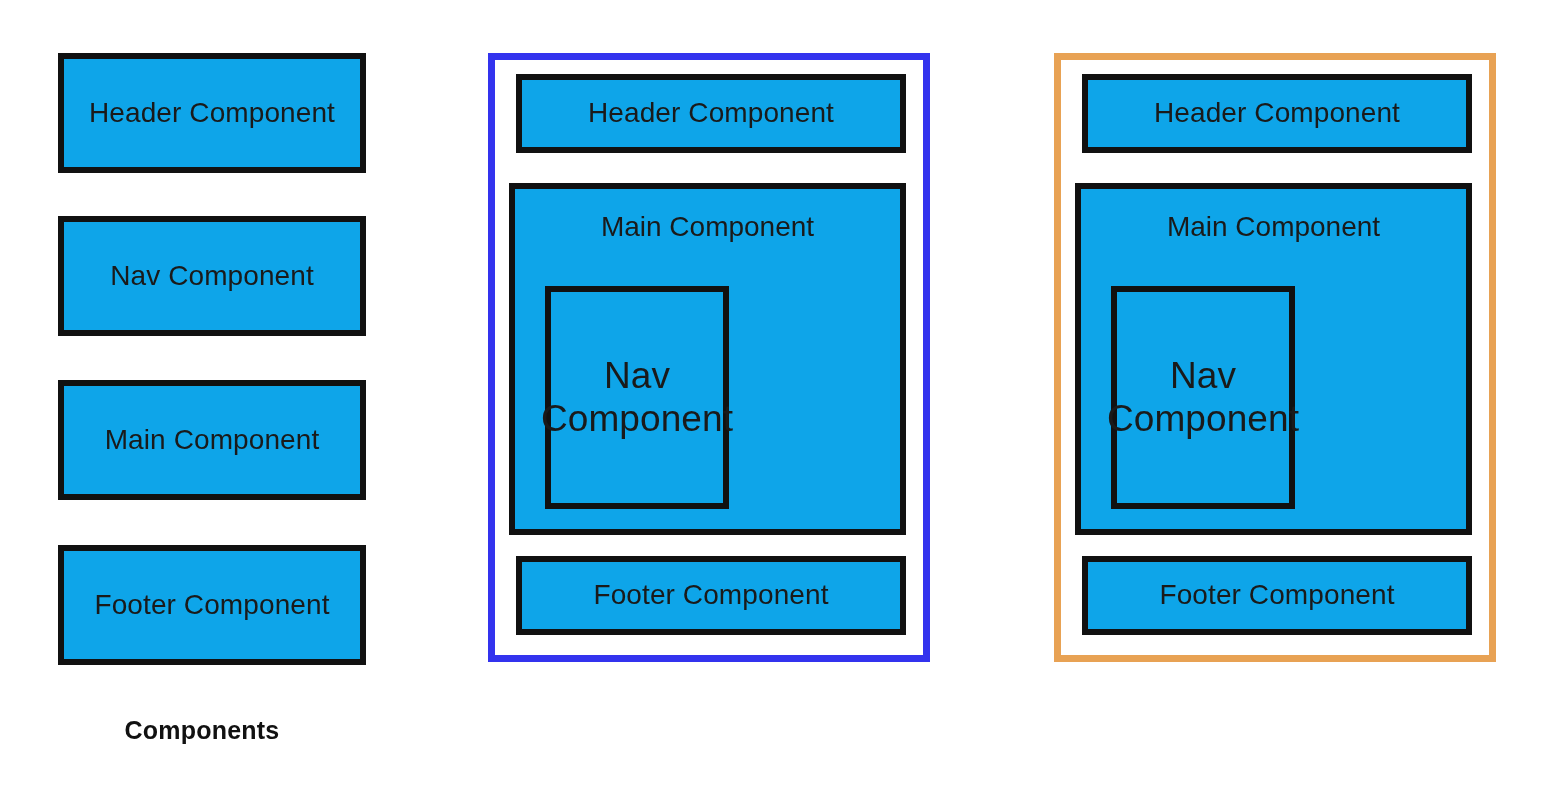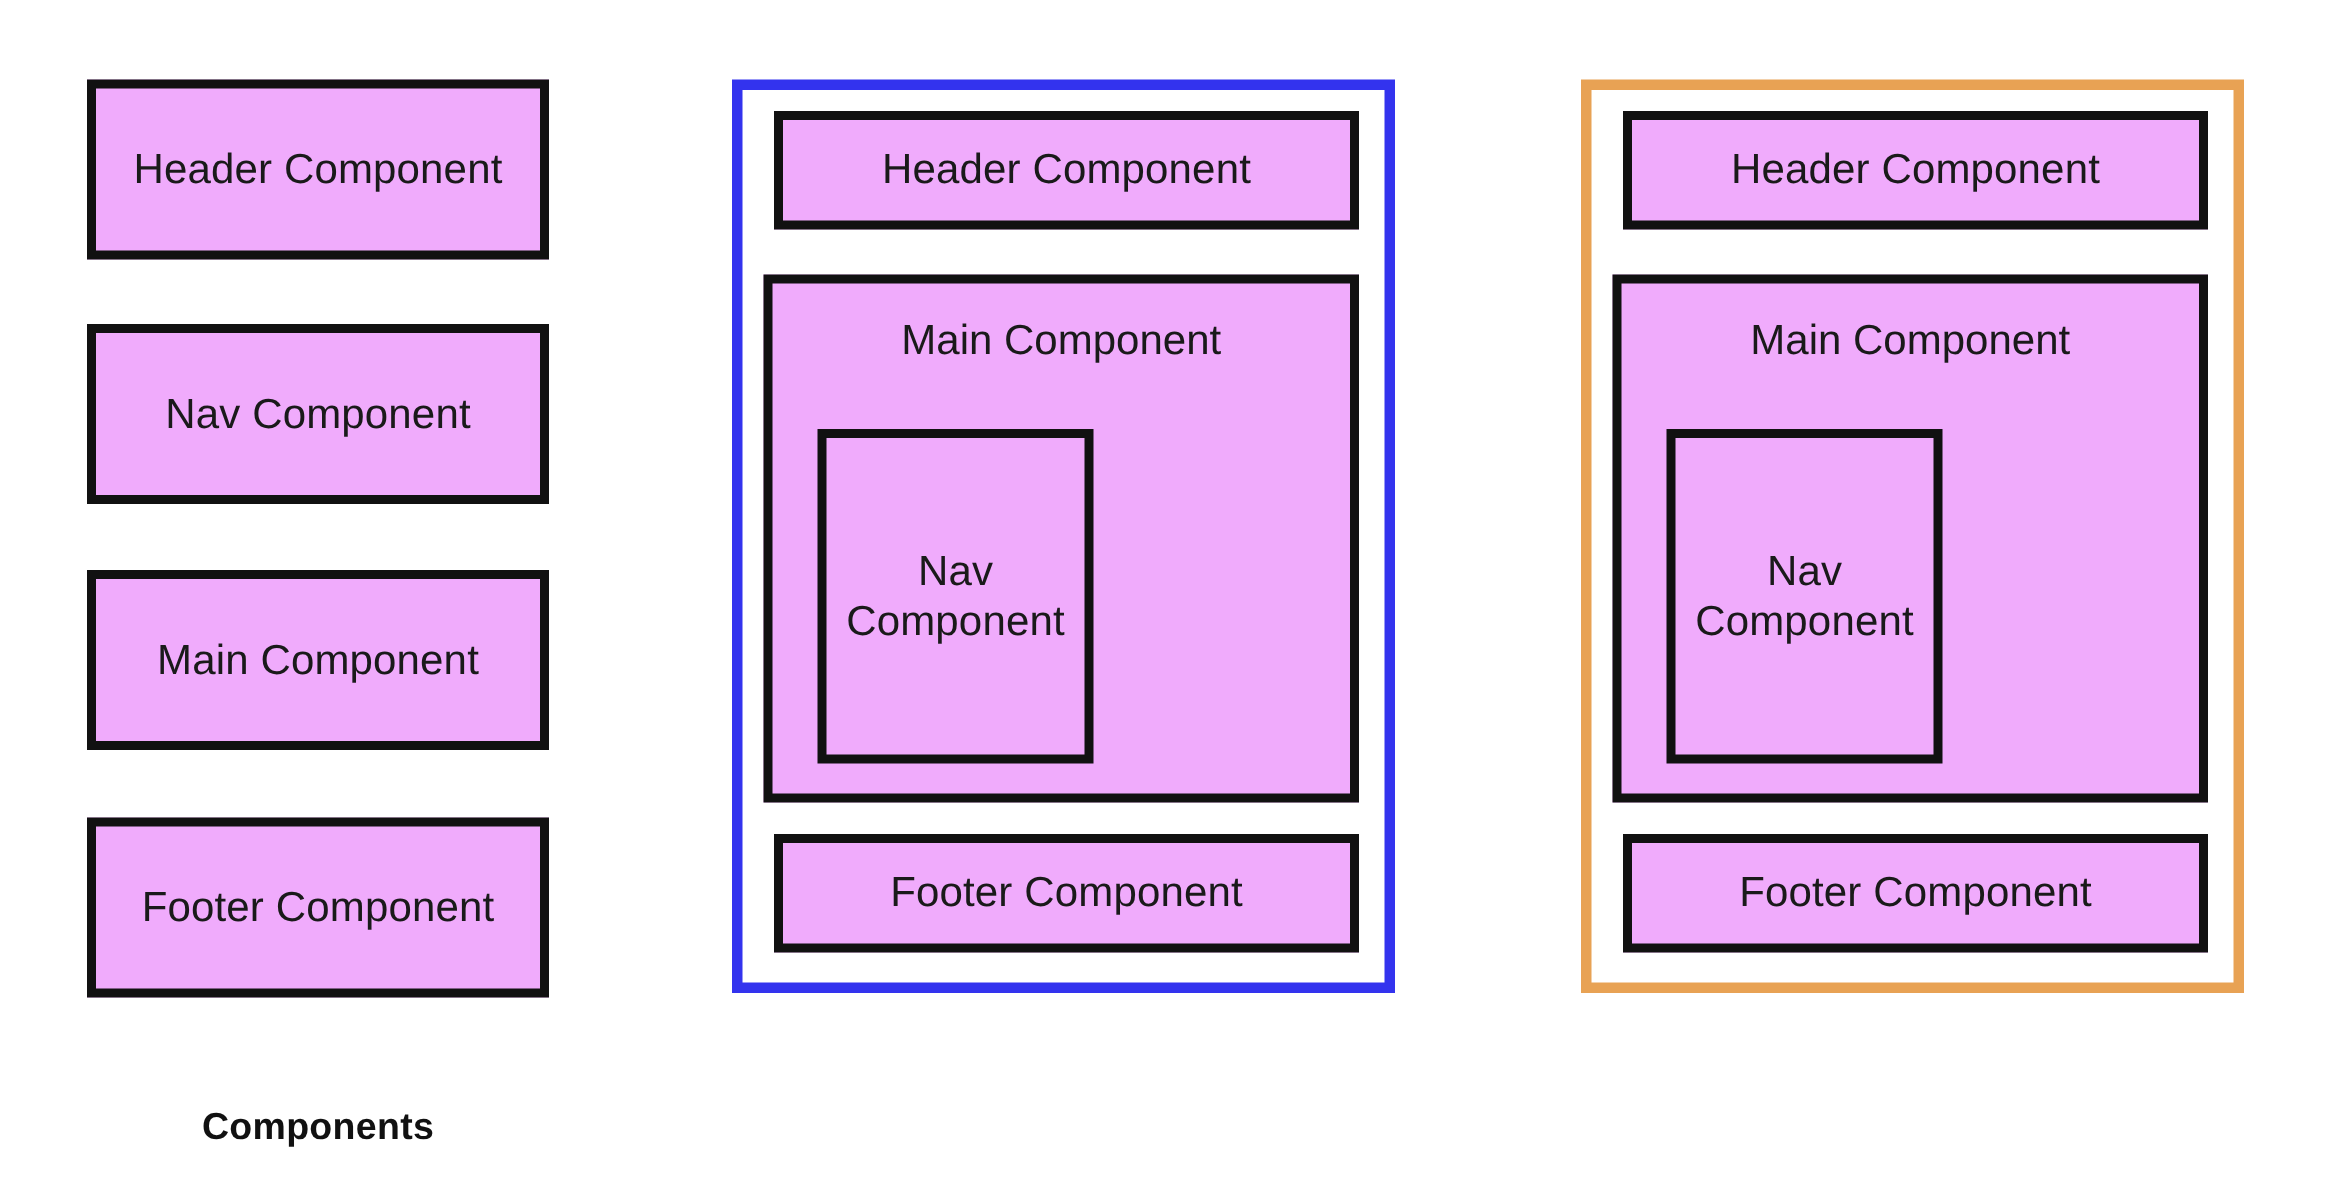--- a/index.html
+++ b/index.html
@@ -17,21 +17,21 @@
   }
   .canvas {
     position: absolute;
     inset: 0;
   }
 
   
   .box {
     position: absolute;
     box-sizing: border-box;
-    background: #f0abfc;
+    background: #0ea5e9;
     border: 6px solid #111111;
     display: flex;
     align-items: center;
     justify-content: center;
   }
   .box-label {
     font-size: 28px;
     line-height: 1.15;
     text-align: center;
     letter-spacing: 0.1px;
@@ -87,38 +87,38 @@
     text-align: center;
     font-size: 28px;
     color: #1a1a1a;
   }
   .pf-nav {
     left: 30px;
     top: 97px;
     width: 184px;
     height: 223px;
   }
-  .pf-nav .box-label { font-size: 28px; text-align: center; }
+  .pf-nav .box-label { font-size: 37px; text-align: center; }
   .pf-footer {
     left: 21px;
     top: 496px;
     width: 390px;
     height: 79px;
   }
 
   
   .caption {
     position: absolute;
     font-size: 25px;
     font-weight: bold;
     text-align: center;
     color: #111111;
     letter-spacing: 0.2px;
   }
-  #caption-components { left: 58px;  width: 308px; top: 716px; margin-top: 21px; }
+  #caption-components { left: 48px;  width: 308px; top: 716px; }
   #caption-index      { left: 488px; width: 442px; top: 716px; }
   #caption-about      { left: 1054px; width: 442px; top: 716px; }
 </style>
 </head>
 <body style="background: rgb(255, 255, 255);">
 
 <div class="canvas">
 
   <div class="box comp-box" id="c1-header" style="border-color: rgb(17, 17, 17);">
     <span class="box-label">Header Component</span>

